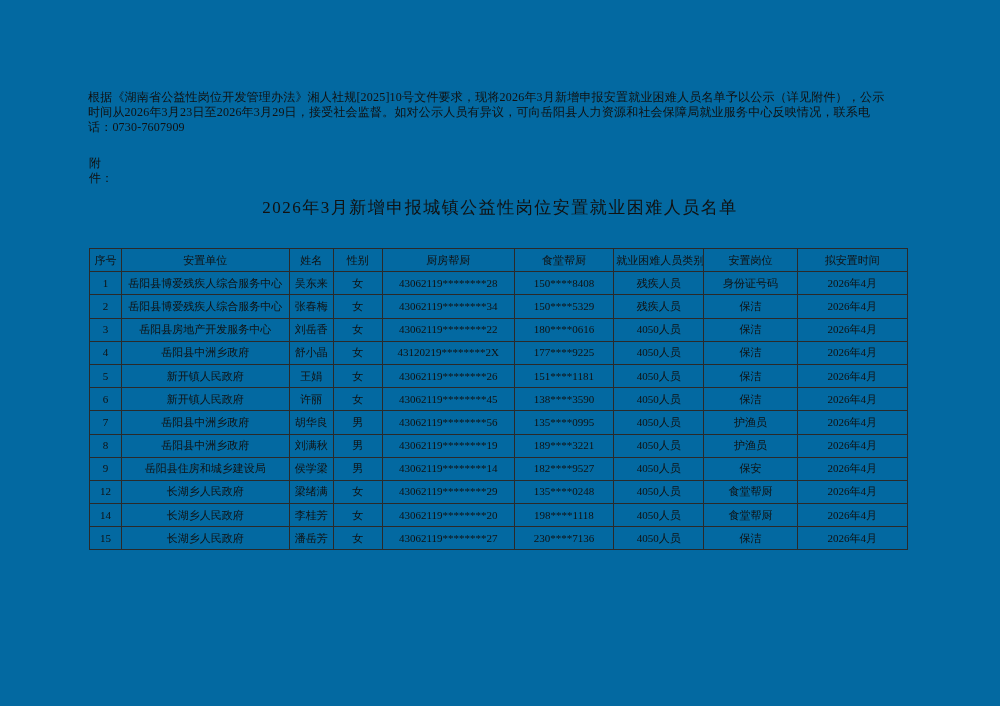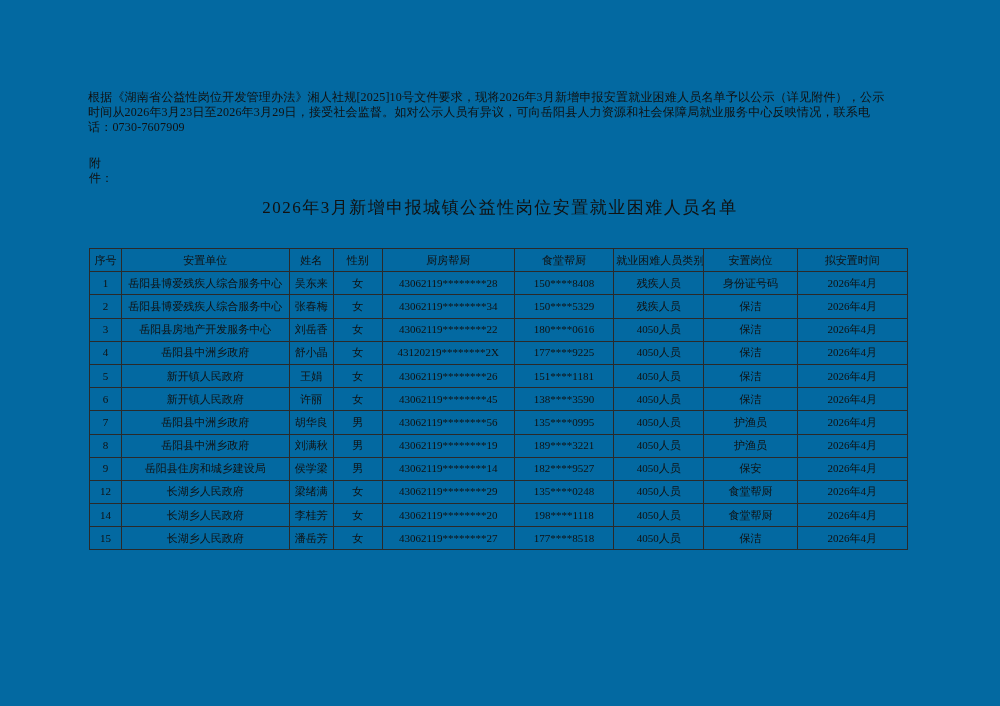--- a/index.html
+++ b/index.html
@@ -230,21 +230,21 @@
           <td>4050人员</td>
           <td>食堂帮厨</td>
           <td>2026年4月</td>
         </tr>
         <tr>
           <td>15</td>
           <td>长湖乡人民政府</td>
           <td>潘岳芳</td>
           <td>女</td>
           <td>43062119********27</td>
-          <td>177****8518</td>
+          <td>230****7136</td>
           <td>4050人员</td>
           <td>保洁</td>
           <td>2026年4月</td>
         </tr>
       </tbody>
   </table>
 
 </div>
 
 </body></html>

